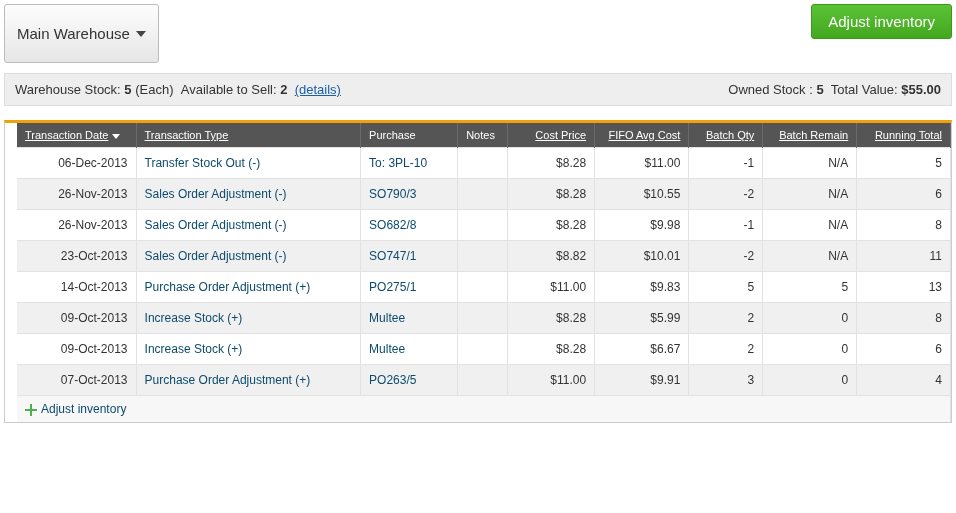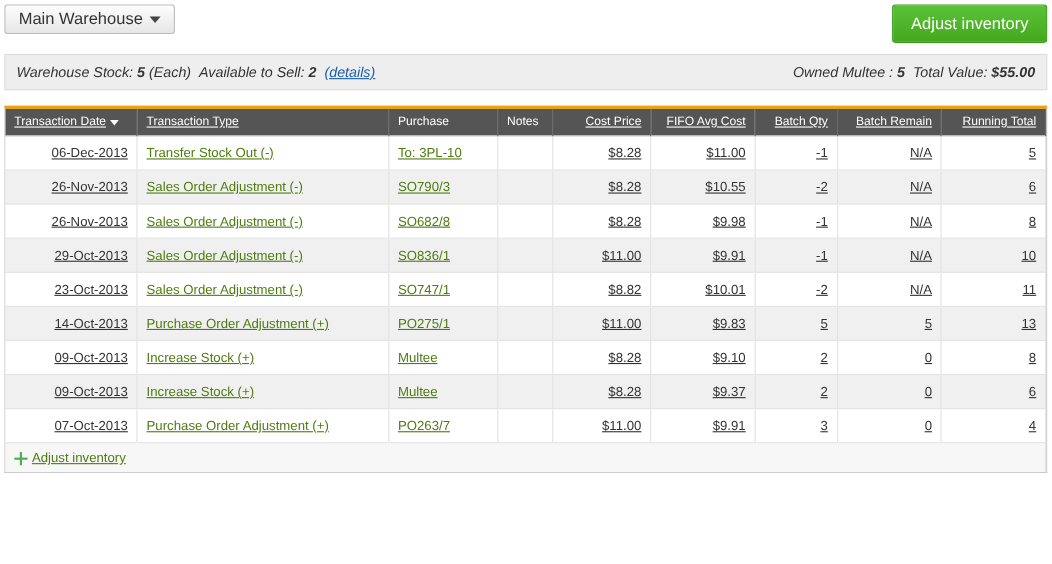--- a/index.html
+++ b/index.html
@@ -18,21 +18,21 @@
     align-items: flex-start;
     padding: 0 0 10px 0;
   }
   .warehouse-dd {
     display: inline-flex;
     align-items: center;
     gap: 6px;
     background: linear-gradient(#fdfdfd, #e6e6e6);
     border: 1px solid #bbb;
     border-radius: 3px;
-    padding: 4px 12px;
+    padding: 20px 12px;
     font-size: 15px;
     cursor: pointer;
     color:#333;
   }
   .warehouse-dd .caret {
     width: 0; height: 0;
     border-left: 5px solid transparent;
     border-right: 5px solid transparent;
     border-top: 6px solid #444;
   }
@@ -47,28 +47,28 @@
   }
   .summary-bar {
     background: #eee;
     border: 1px solid #ddd;
     padding: 8px 10px;
     display: flex;
     justify-content: space-between;
     align-items: center;
     font-size: 13px;
     color:#333;
-    font-style:italic;
   }
   .summary-bar a { color: #1a5ea8; text-decoration: underline; cursor:pointer; }
   .summary-bar b { font-weight: bold; }
   .grid {
     margin-top: 14px;
     border: 1px solid #ccc;
     border-top: 3px solid #f1a10a;
+    padding-left: 12px;
   }
   table { width:100%; border-collapse: collapse; }
   thead th {
     background: #555;
     color: #fff;
     font-size: 11px;
     text-align: left;
     padding: 6px 8px;
     border-right: 1px solid #6a6a6a;
     font-weight: normal;
@@ -85,22 +85,22 @@
   }
   tbody td {
     padding: 8px 8px;
     border-right: 1px solid #e2e2e2;
     border-top: 1px solid #e2e2e2;
     font-size: 12px;
     white-space: nowrap;
   }
   tbody tr:nth-child(even) td { background:#f0f0f0; }
   tbody tr:nth-child(odd) td { background:#fff; }
-  tbody td.right { text-align:right;text-decoration:underline; }
-  tbody td a { color:#4d7c0f; text-decoration: underline; cursor:pointer; }
+  tbody td.right { text-align:right; }
+  tbody td a { color:#0c4a6e; cursor:pointer; }
   .footer-row td {
     background:#f7f7f7 !important;
     padding:6px 8px;
   }
   .plus-icon {
     display:inline-block; width:12px; height:12px;
     position:relative; margin-right:4px; vertical-align:middle;
   }
   .plus-icon::before, .plus-icon::after {
     content:""; position:absolute; background:#4caf50;
@@ -126,21 +126,21 @@
     <span class="caret"></span>
   </div>
   <button class="adjust-btn">Adjust inventory</button>
 </div>
 
 <div class="summary-bar">
   <div>
     <span>Warehouse Stock: </span><b>5</b><span> (Each)&nbsp;&nbsp;Available to Sell: </span><b>2</b>&nbsp;&nbsp;<a>(details)</a>
   </div>
   <div>
-    <span>Owned Multee : </span><b>5</b><span>&nbsp; Total Value: </span><b>$55.00</b>
+    <span>Owned Stock : </span><b>5</b><span>&nbsp; Total Value: </span><b>$55.00</b>
   </div>
 </div>
 
 <div class="grid">
 <table>
 <colgroup>
   <col class="col-date">
         <col class="col-type">
         <col class="col-ref">
         <col class="col-notes">
@@ -191,31 +191,20 @@
           <td><a>Sales Order Adjustment (-)</a></td>
           <td><a>SO682/8</a></td>
           <td></td>
           <td class="right">$8.28</td>
           <td class="right">$9.98</td>
           <td class="right">-1</td>
           <td class="right">N/A</td>
           <td class="right">8</td>
         </tr>
         <tr>
-          <td class="right">29-Oct-2013</td>
-          <td><a>Sales Order Adjustment (-)</a></td>
-          <td><a>SO836/1</a></td>
-          <td></td>
-          <td class="right">$11.00</td>
-          <td class="right">$9.91</td>
-          <td class="right">-1</td>
-          <td class="right">N/A</td>
-          <td class="right">10</td>
-        </tr>
-        <tr>
           <td class="right">23-Oct-2013</td>
           <td><a>Sales Order Adjustment (-)</a></td>
           <td><a>SO747/1</a></td>
           <td></td>
           <td class="right">$8.82</td>
           <td class="right">$10.01</td>
           <td class="right">-2</td>
           <td class="right">N/A</td>
           <td class="right">11</td>
         </tr>
@@ -229,40 +218,40 @@
           <td class="right">5</td>
           <td class="right">5</td>
           <td class="right">13</td>
         </tr>
         <tr>
           <td class="right">09-Oct-2013</td>
           <td><a>Increase Stock (+)</a></td>
           <td><a>Multee</a></td>
           <td></td>
           <td class="right">$8.28</td>
-          <td class="right">$9.10</td>
+          <td class="right">$5.99</td>
           <td class="right">2</td>
           <td class="right">0</td>
           <td class="right">8</td>
         </tr>
         <tr>
           <td class="right">09-Oct-2013</td>
           <td><a>Increase Stock (+)</a></td>
           <td><a>Multee</a></td>
           <td></td>
           <td class="right">$8.28</td>
-          <td class="right">$9.37</td>
+          <td class="right">$6.67</td>
           <td class="right">2</td>
           <td class="right">0</td>
           <td class="right">6</td>
         </tr>
         <tr>
           <td class="right">07-Oct-2013</td>
           <td><a>Purchase Order Adjustment (+)</a></td>
-          <td><a>PO263/7</a></td>
+          <td><a>PO263/5</a></td>
           <td></td>
           <td class="right">$11.00</td>
           <td class="right">$9.91</td>
           <td class="right">3</td>
           <td class="right">0</td>
           <td class="right">4</td>
         </tr>
       </tbody>
 <tbody>
   <tr class="footer-row">

